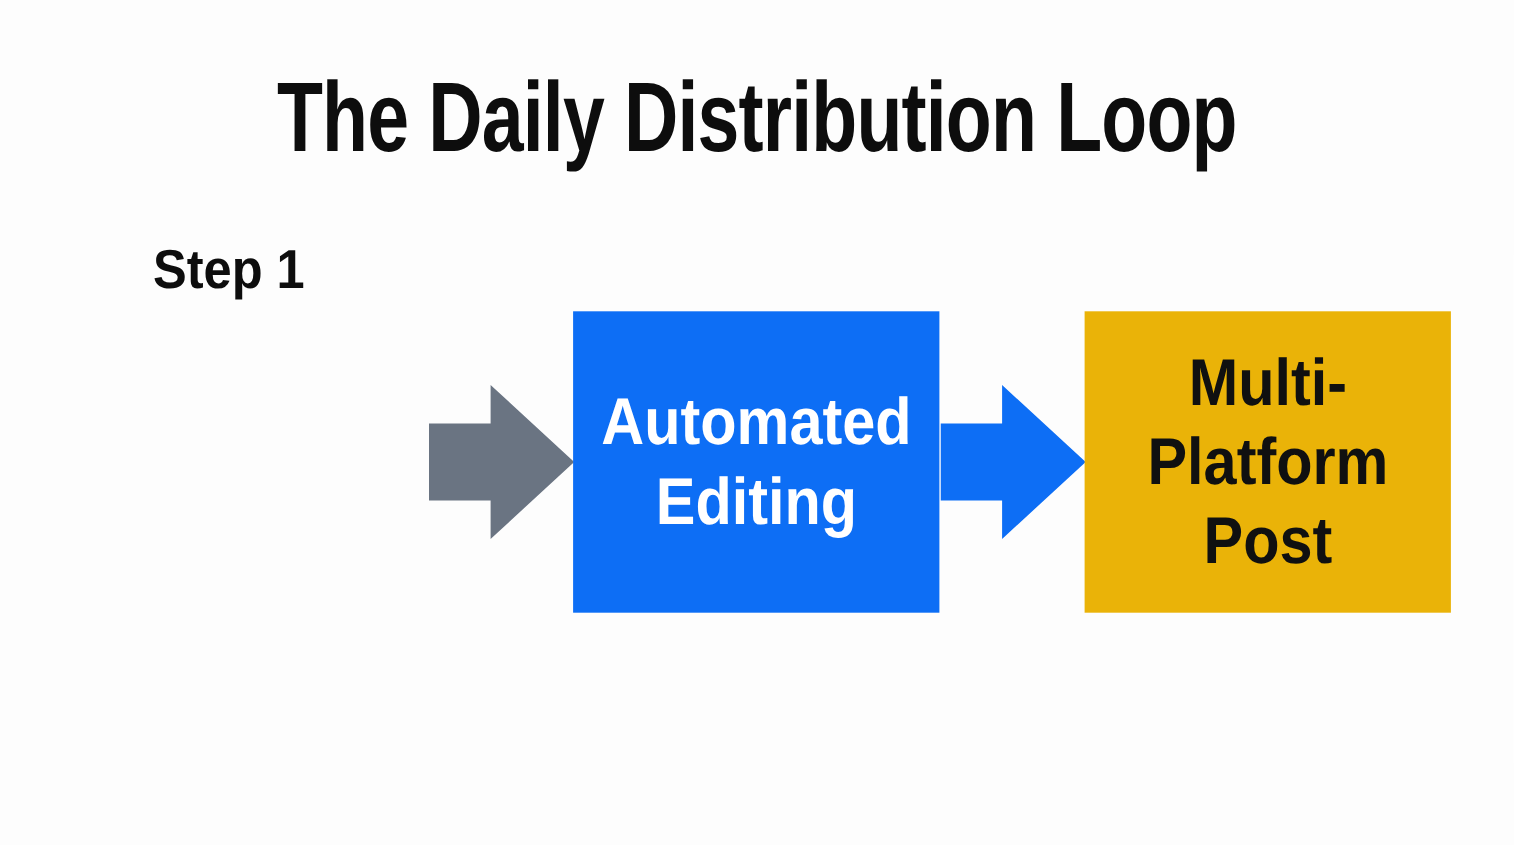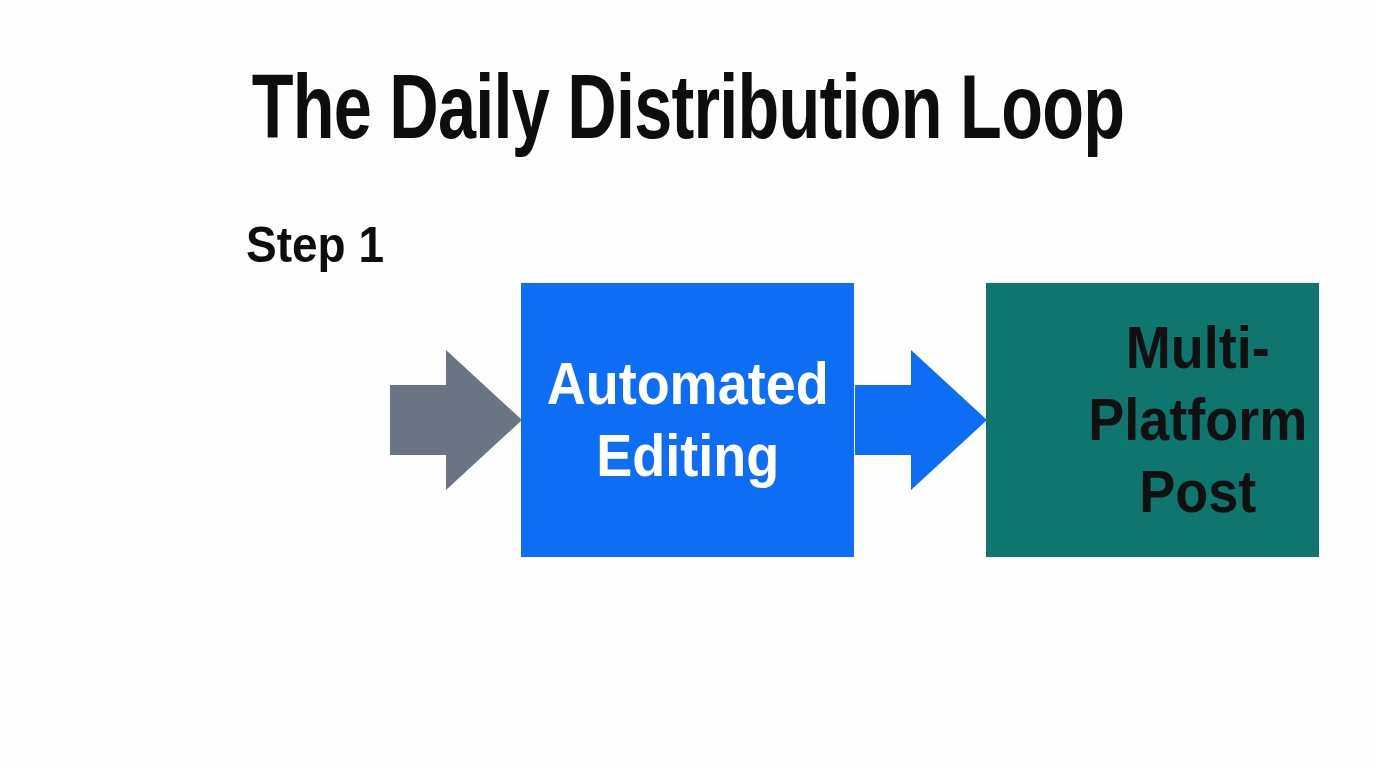--- a/index.html
+++ b/index.html
@@ -61,21 +61,21 @@
     text-align: center;
   }
   .box-text {
     font-size: 60px;
     font-weight: bold;
     line-height: 72px;
     transform: scaleX(0.9);
     transform-origin: 50% 50%;
     white-space: nowrap;
   }
-  .s1 { left: 57px; text-align: right; }
+  .s1 { left: 42px; }
   .s2 { left: 521px; }
   .s3 { left: 986px; }
   .arrow {
     position: absolute;
     top: 350px;
     display: block;
   }
   .a1 { left: 390px; }
   .a2 { left: 855px; }
 </style>
@@ -101,21 +101,21 @@
     <div class="box-text">
       <div>Automated</div>
       <div>Editing</div>
     </div>
   </div>
 
   <svg class="arrow a2" width="132" height="140" viewBox="0 0 132 140">
     <polygon points="0,35 56,35 56,0 132,70 56,140 56,105 0,105" fill="#0d6ef5"></polygon>
   </svg>
 
-  <div class="box s3" style="background-color: #0f766e; color: rgb(16, 16, 16); justify-content: flex-end;">
+  <div class="box s3" style="background-color: #eab308; color: rgb(16, 16, 16);">
     <div class="box-text">
       <div>Multi-</div>
       <div>Platform</div>
       <div>Post</div>
     </div>
   </div>
 
 </div>
 
 </body></html>

